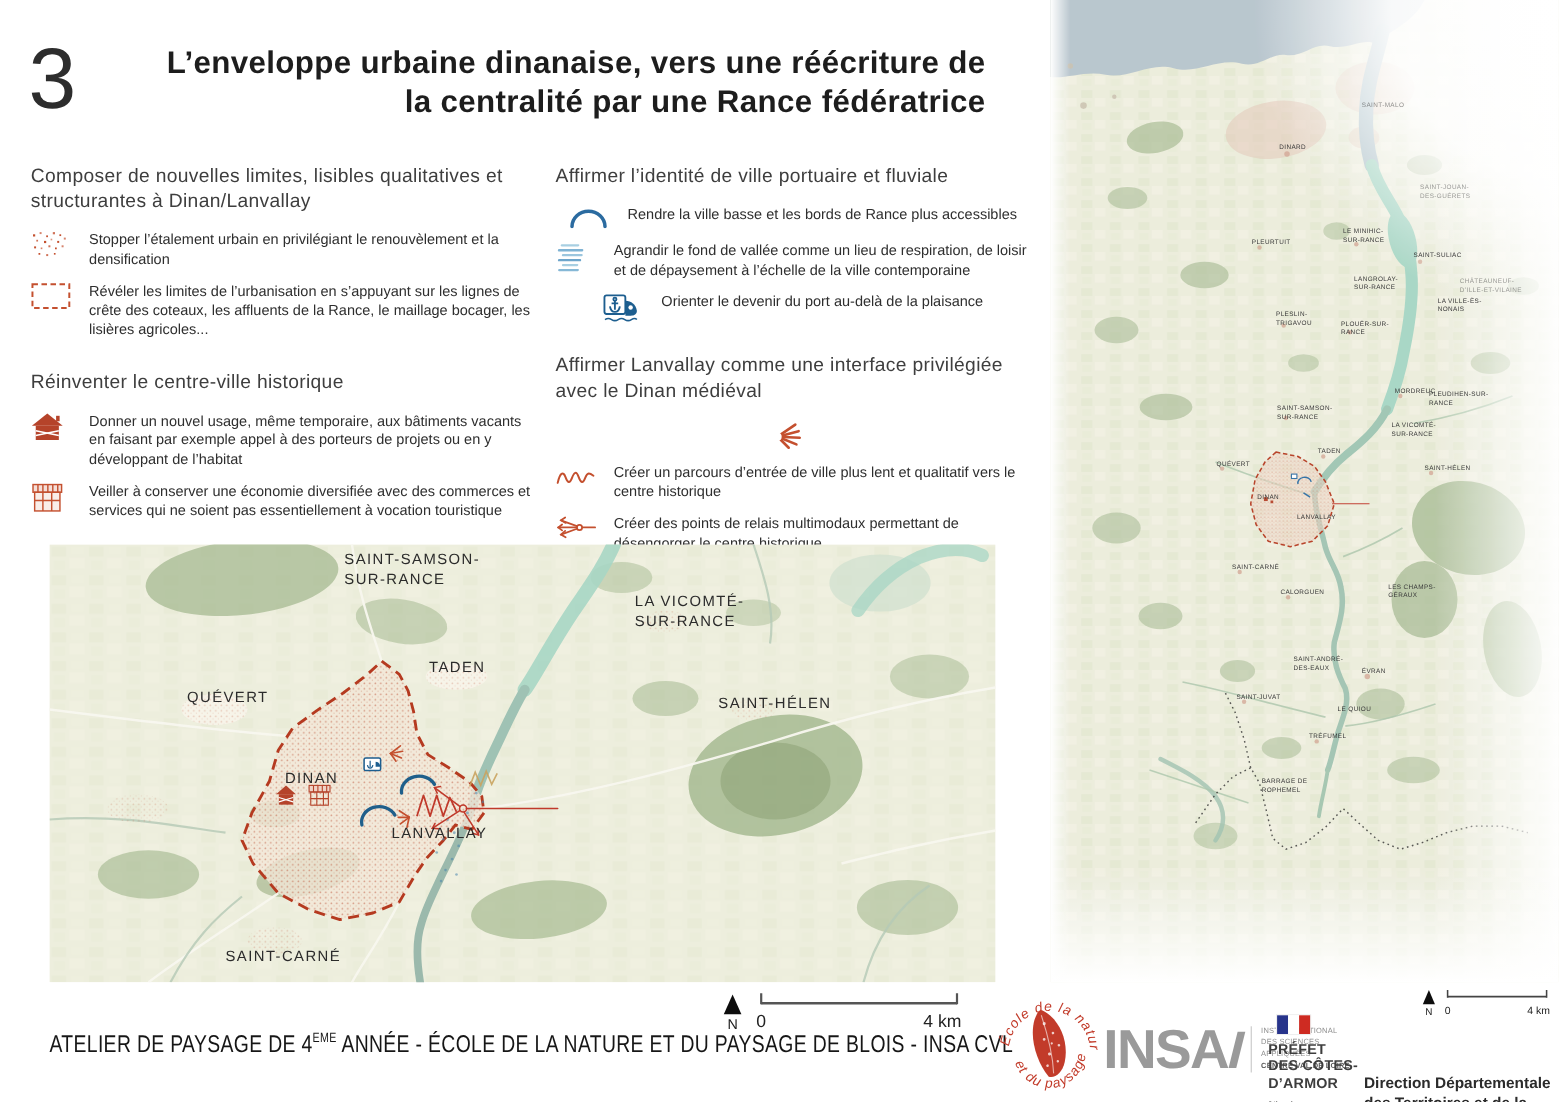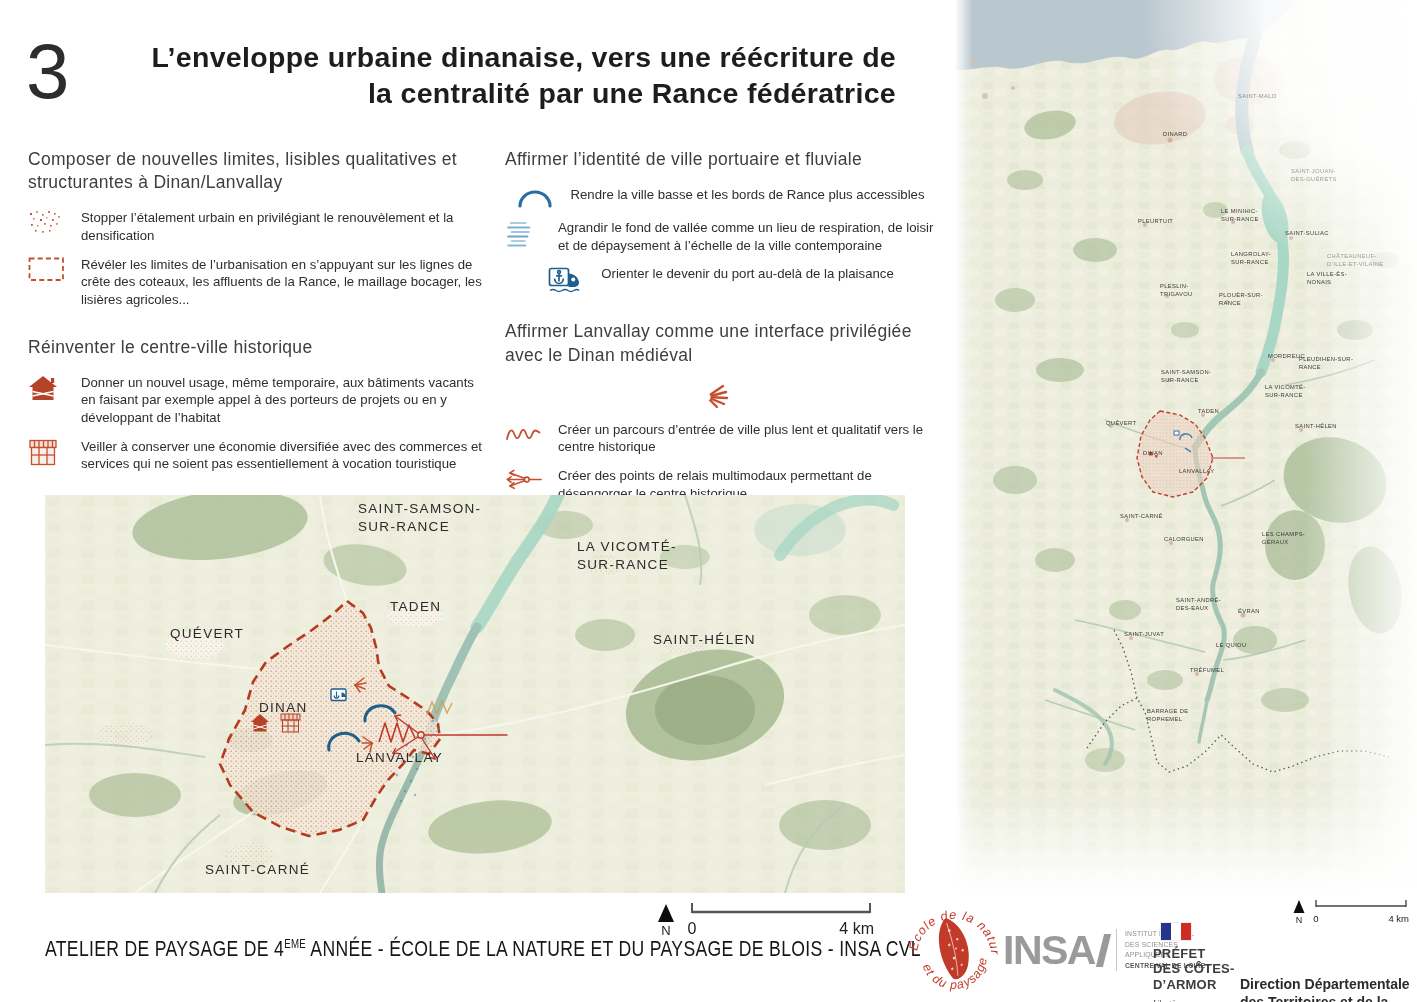--- a/index.html
+++ b/index.html
@@ -31,21 +31,21 @@
   
   .footer-text{position:absolute;left:45px;top:936px;font-size:22px;letter-spacing:.4px;color:#161616;
                white-space:nowrap;transform:scaleX(.8);transform-origin:left top;}
   .footer-text sup{font-size:.55em;}
   .scalebar{position:absolute;}
   .sb-main{left:652px;top:898px;}
   .sb-right{left:1286px;top:896px;}
   
   .ecole{position:absolute;left:906px;top:892px;}
   .insa{position:absolute;left:1003px;top:929px;display:flex;align-items:center;}
-  .insa-big{font-size:41px;font-weight:700;color:#9a9a9a;letter-spacing:-1.5px;line-height:1;}
+  .insa-big{font-size:50px;font-weight:700;color:#9a9a9a;letter-spacing:-1.5px;line-height:1;}
   .insa-cut{width:7px;height:33px;background:#9a9a9a;transform:skewX(-14deg);margin-left:5px;}
   .insa-sub{margin-left:9px;border-left:1px solid #c7c7c7;padding-left:8px;font-size:6.8px;
             color:#8e8e8e;line-height:1.55;letter-spacing:.2px;}
   .insa-sub .b{font-weight:700;color:#5a5a5a;}
   .insa-sub span{display:block;}
   .prefet{position:absolute;left:1153px;top:922px;}
   .flag{display:flex;width:30px;height:17px;margin:0 0 5px 7px;border:1px solid #eee;}
   .flag i{flex:1;}
   .f-b{background:#27348b;}.f-w{background:#fff;}.f-r{background:#ce2b22;}
   .prefet .pl{font-size:13px;font-weight:700;color:#3d3d3d;line-height:1.18;letter-spacing:.2px;}
@@ -365,21 +365,21 @@
         <line x1="373" y1="238" x2="350" y2="221"></line>
           <polyline points="355.5,220 350,221 352.5,226"></polyline>
         <line x1="373" y1="242" x2="348" y2="258"></line>
           <polyline points="353.5,258.5 348,258 350.5,253.5"></polyline>
         <line x1="377" y1="243.5" x2="390" y2="264"></line>
           <polyline points="384.5,262.5 390,264 389.5,258.5"></polyline>
       </g>
       <polyline points="382,220 387,207 392,219 397,206 402,218 407,208" stroke="#c9a35f" stroke-width="1.5" fill="none" opacity=".9"></polyline>
     </svg>
     <div class="labels" id="main-map-labels">
-        <span class="map-label" style="left: 268px; top: 5px; margin-left: 45px;">SAINT-SAMSON-
+        <span class="map-label" style="left: 268px; top: 5px;">SAINT-SAMSON-
 SUR-RANCE</span>
         <span class="map-label" style="left: 532px; top: 43px;">LA VICOMTÉ-
 SUR-RANCE</span>
         <span class="map-label" style="left: 345px; top: 103px;">TADEN</span>
         <span class="map-label" style="left: 125px; top: 130px;">QUÉVERT</span>
         <span class="map-label" style="left: 608px; top: 136px;">SAINT-HÉLEN</span>
         <span class="map-label" style="left: 214px; top: 204px;">DINAN</span>
         <span class="map-label" style="left: 311px; top: 254px;">LANVALLAY</span>
         <span class="map-label" style="left: 160px; top: 366px;">SAINT-CARNÉ</span>
       </div>

